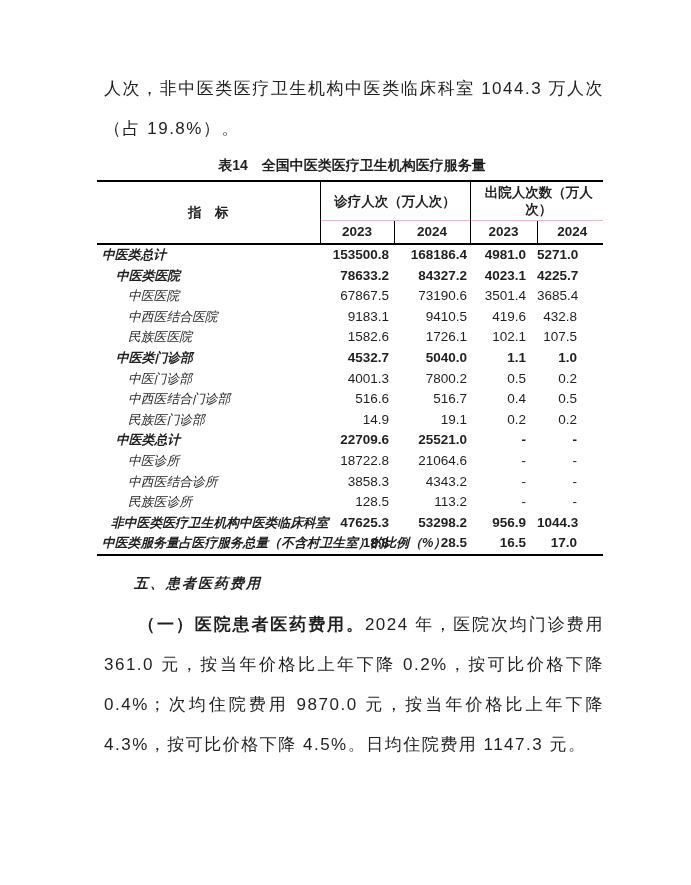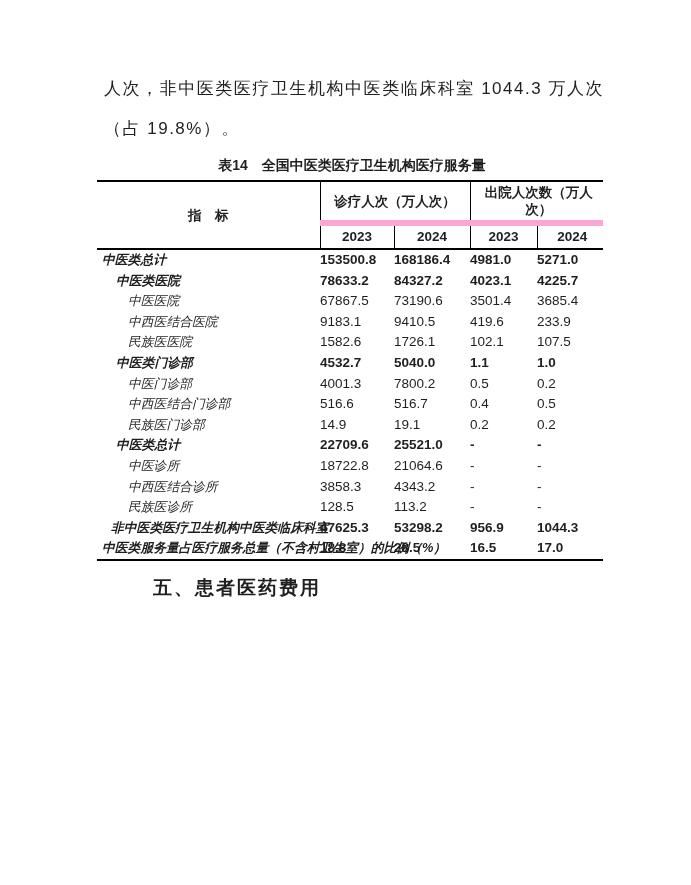--- a/index.html
+++ b/index.html
@@ -46,21 +46,21 @@
     font-weight:bold;
     text-align:center;
     vertical-align:middle;
     line-height:17px;
     padding:2px 2px;
     height:32px;
   }
   table.tbl thead tr.hyears th{
     font-weight:bold;
     text-align:center;
-    border-top:6px solid #f9a8d4;
+    border-top:1px solid #f9a8d4;
     line-height:20px;
     padding:1px 0;
   }
   table.tbl thead{border-bottom:2px solid #000;}
   th.vline{border-left:1px solid #000;}
   th.th-ind{font-weight:bold;vertical-align:middle;text-align:center;}
   table.tbl td{
     padding:0;
     line-height:20.6px;
     vertical-align:middle;
@@ -69,34 +69,35 @@
   td.lbl{
     font-size:12.8px;
     white-space:normal;
     line-height:20.4px;
     font-style:italic;
   }
   td.lbl.indent-0{padding-left:5px;}
   td.lbl.indent-1{padding-left:19px;}
   td.lbl.indent-2{padding-left:31px;}
   td.lbl.hang{padding-left:0;text-indent:14px;}
-  td.num{}
+  td.num{text-align:right;}
   td.num.c0{padding-right:5px;}
   td.num.c1{padding-right:3px;}
   td.num.c2{padding-right:11px;}
   td.num.c3{padding-right:30px;}
   tr.bold td{font-weight:bold;}
   tr.hang-row td{vertical-align:top;}
   
   .sec-heading{
-    margin:13px 0 0 56px;
-    font-size:19px;
+    margin:13px 0 0 37px;
+    font-size:14px;
     font-weight:bold;
     line-height:28px;
     letter-spacing:2px;
+    font-style:italic;
   }
   .p2{margin-top:8px;}
   .p3{margin-top:0;}
 </style>
 </head>
 <body>
 
 <div class="page">
 
   <p class="para">人次，非中医类医疗卫生机构中医类临床科室 1044.3 万人次（占 19.8%）。</p>
@@ -144,21 +145,21 @@
           <td class="num c0">67867.5</td>
           <td class="num c1">73190.6</td>
           <td class="num c2">3501.4</td>
           <td class="num c3">3685.4</td>
         </tr>
         <tr>
           <td class="lbl indent-2">中西医结合医院</td>
           <td class="num c0">9183.1</td>
           <td class="num c1">9410.5</td>
           <td class="num c2">419.6</td>
-          <td class="num c3">233.9</td>
+          <td class="num c3">432.8</td>
         </tr>
         <tr>
           <td class="lbl indent-2">民族医医院</td>
           <td class="num c0">1582.6</td>
           <td class="num c1">1726.1</td>
           <td class="num c2">102.1</td>
           <td class="num c3">107.5</td>
         </tr>
         <tr class="bold">
           <td class="lbl indent-1">中医类门诊部</td>
@@ -228,15 +229,16 @@
           <td class="num c0">18.8</td>
           <td class="num c1">28.5</td>
           <td class="num c2">16.5</td>
           <td class="num c3">17.0</td>
         </tr>
       </tbody>
   </table>
 
   <div class="sec-heading">五、患者医药费用</div>
 
+  <p class="para indent p2"><span class="bold-lead">（一）医院患者医药费用。</span><span>2024 年，医院次均门诊费用 361.0 元，按当年价格比上年下降 0.2%，按可比价格下降 0.4%；次均住院费用 9870.0 元，按当年价格比上年下降 4.3%，按可比价格下降 4.5%。日均住院费用 1147.3 元。</span></p>
 
 
 </div>
 
 </body></html>

